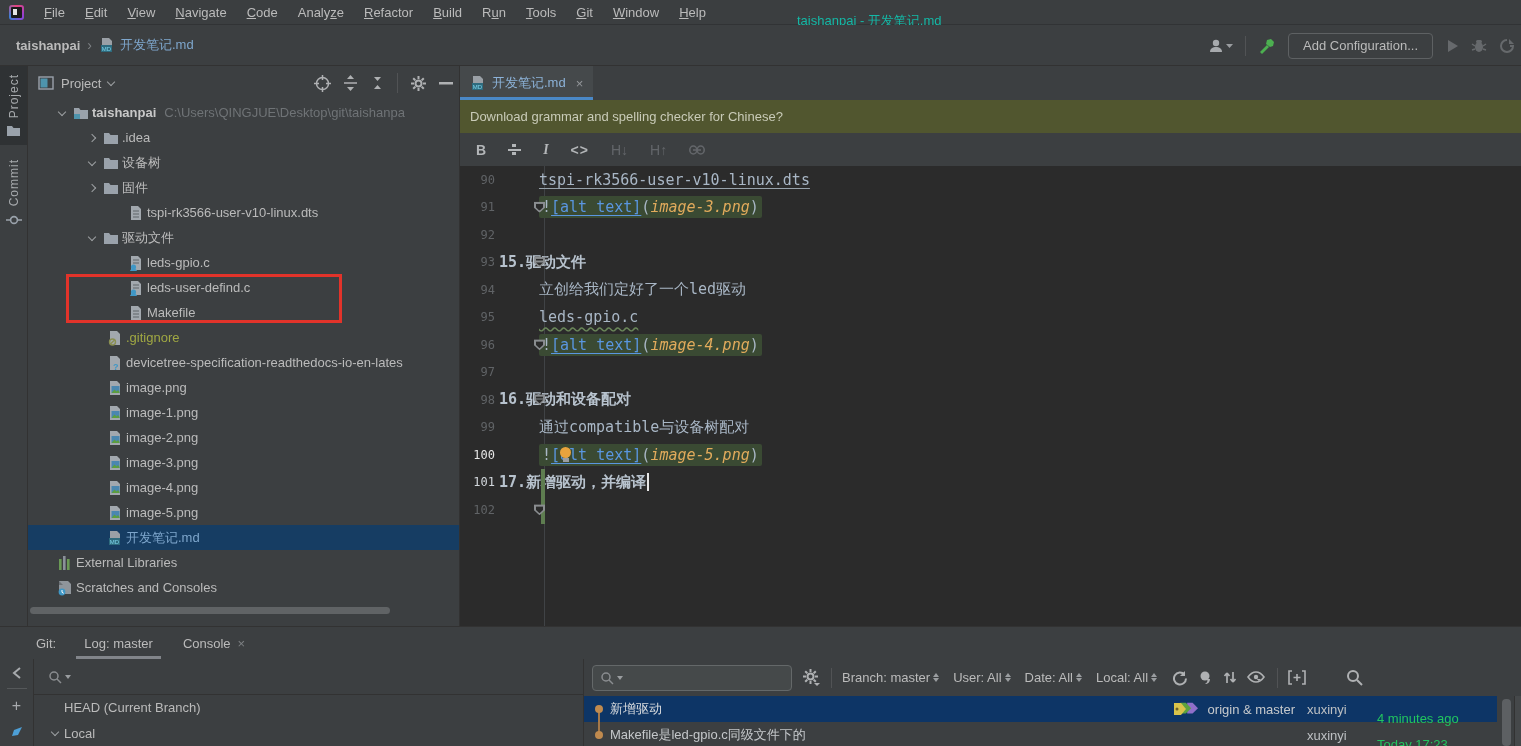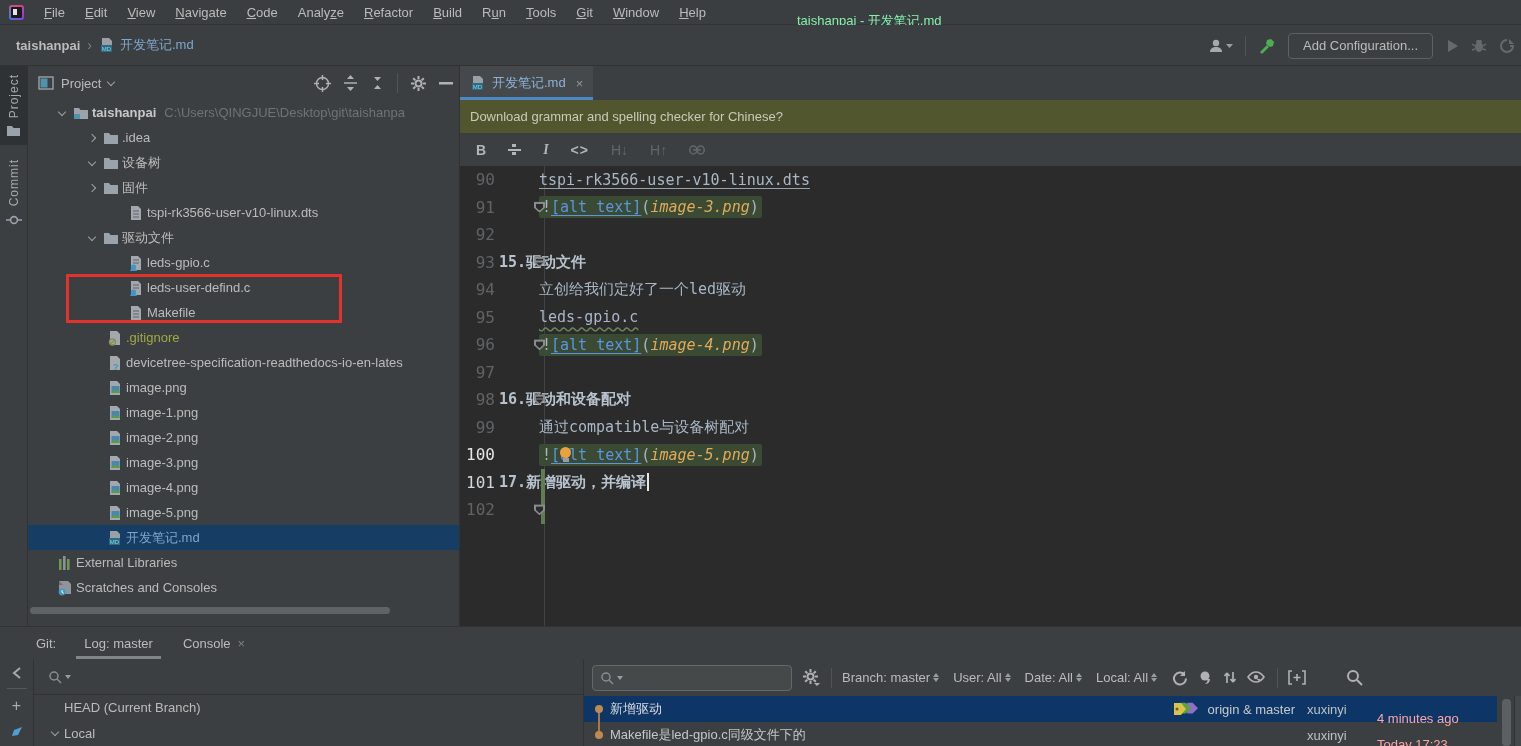--- a/index.html
+++ b/index.html
@@ -8,21 +8,21 @@
   #app { position:relative; width:1521px; height:746px; background:#2b2b2b; overflow:hidden; color:#bbbbbb; font-size:13px; }
 
   
   .titlebar { height:25px; background:#3b3e40; display:flex; align-items:center; border-bottom:1px solid #313335; position:relative; }
   .app-logo { width:15px; height:15px; margin:0 10px 0 9px; border-radius:3px;
     background:conic-gradient(#e8447c,#8f3fd6,#3f7fd6,#e8447c); position:relative; flex:none; }
   .app-logo::after { content:""; position:absolute; inset:2px; background:#1b1b1b; border-radius:1px; }
   .app-logo::before { content:""; position:absolute; left:4px; top:4px; width:4px; height:6px; background:#e6e6e6; z-index:2; }
   .menu-item { padding:0 10px; height:25px; line-height:25px; color:#bbbbbb; cursor:default; }
   .menu-item u { text-decoration:underline; }
-  .win-title { position:absolute; left:797px; top:8px; line-height:25px; color:#86efac; }
+  .win-title { position:absolute; left:797px; top:8px; line-height:25px; color:#14b8a6; }
 
   
   .navbar { height:41px; background:#3c3f41; border-bottom:1px solid #323232; display:flex; align-items:center; position:relative; }
   .crumbs { display:flex; align-items:center; padding-left:16px; gap:7px; }
   .crumb-root { font-weight:bold; color:#bbbbbb; }
   .crumb-sep { color:#7d8184; font-size:14px; }
   .crumb-file { color:#7ea6cc; display:flex; align-items:center; gap:5px; }
   .nav-right { position:absolute; right:6px; top:0; height:41px; display:flex; align-items:center; gap:12px; }
   .nav-divider { width:1px; height:20px; background:#515355; }
   .btn-outline { height:26px; padding:0 14px; border:1px solid #5e6163; border-radius:4px; color:#bbbbbb; background:transparent; font-size:13px; line-height:24px; }
@@ -75,21 +75,21 @@
   .mic-i { font-style:italic; font-family:"Liberation Serif", serif; font-weight:bold; }
   .mic-code { font-weight:bold; letter-spacing:1px; font-size:13px; }
   .strike-ic { width:13px; height:13px; position:relative; }
   .strike-ic::before { content:""; position:absolute; left:0; right:0; top:6px; height:2px; background:#b3b6b8; }
   .strike-ic::after { content:""; position:absolute; left:4px; top:1px; width:4px; height:3px; background:#b3b6b8; box-shadow:0 8px 0 #b3b6b8; }
 
   .ed-content { position:relative; flex:1; overflow:hidden; font-family:"DejaVu Sans Mono", monospace; font-size:15px; }
   .gutter-line { position:absolute; left:84px; top:0; bottom:0; width:1px; background:#404346; }
   .eline { height:27.5px; display:flex; align-items:center; position:relative; }
   .eline:first-child { margin-top:-14px; }
-  .lnum { width:35px; text-align:right; color:#606366; font-size:16px; flex:none; }
+  .lnum { width:35px; text-align:right; color:#606366; font-size:12px; flex:none; }
   .lnum.bright { color:#e5e5e5; }
   .lnum.current { color:#d2d7dc; }
   .gmark { position:absolute; left:74px; top:50%; transform:translateY(-50%); width:11px; height:11px; }
   .pent-outer { position:absolute; inset:0; background:#8a8d90; clip-path:polygon(0 0,100% 0,100% 55%,50% 100%,0 55%); }
   .pent-inner { position:absolute; inset:2px; background:#2b2b2b; clip-path:polygon(0 0,100% 0,100% 55%,50% 100%,0 55%); }
   .pent-minus { position:absolute; left:2px; right:2px; top:4px; height:1.5px; background:#8a8d90; }
   .changebar { position:absolute; left:81px; top:0; bottom:0; width:4px; background:#5e7d50; }
   .etext { padding-left:44px; color:#a9b7c6; white-space:pre; }
   .etext.head2 { padding-left:4px; font-weight:bold; color:#b7c2cd; }
   .u-solid { text-decoration:underline; text-decoration-color:#97a2ab; text-underline-offset:3px; }
@@ -129,21 +129,21 @@
   .commit-rows { position:absolute; left:0; right:24px; top:37px; bottom:0; overflow:hidden; }
   .crow { height:26px; display:flex; align-items:center; padding-left:4px; position:relative; }
   .crow.selected { background:#0d3566; }
   .graph-col { width:22px; flex:none; display:flex; justify-content:center; position:relative; height:100%; align-items:center; }
   .gdot { width:8px; height:8px; border-radius:50%; background:#c08a4e; z-index:2; }
   .gline { position:absolute; left:50%; margin-left:-1px; width:2px; background:#a5794a; top:13px; bottom:-13px; z-index:1; }
   .cmsg { color:#c4c7ca; white-space:nowrap; overflow:hidden; flex:1; }
   .crow.selected .cmsg { color:#d8dbde; }
   .crefs { display:flex; align-items:center; gap:6px; color:#c6c9cc; margin-right:12px; }
   .cauthor { width:70px; flex:none; color:#bdc0c3; }
-  .ctime { width:120px; flex:none; color:#fca5a5;margin-top:19px; }
+  .ctime { width:120px; flex:none; color:#22c55e;margin-top:19px; }
   .cl-scroll { position:absolute; right:10px; top:40px; bottom:0; width:9px; border-radius:4px; background:#5d6063; }
   .cl-edge { position:absolute; right:0; top:37px; bottom:0; width:7px; background:#45484a; border-left:1px solid #323232; }
 
   svg { display:block; }
 </style>
 </head>
 <body>
 
 <div id="app">
 

